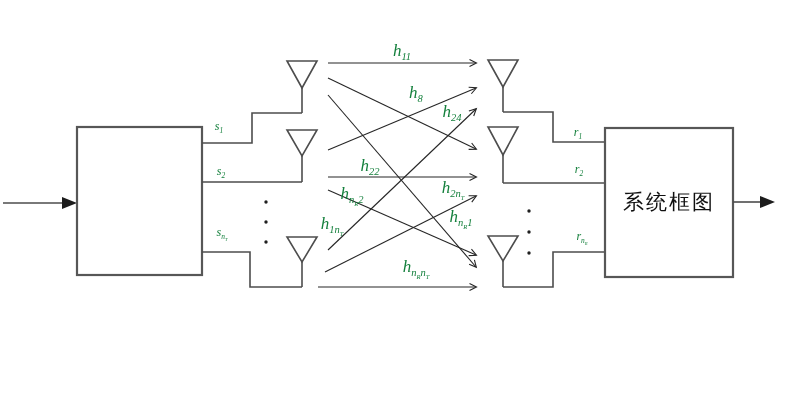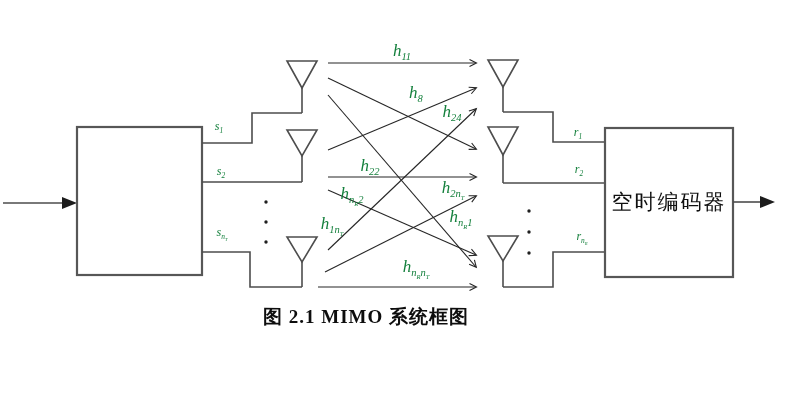--- a/index.html
+++ b/index.html
@@ -100,35 +100,34 @@
     </g>
 
     <rect x="605" y="128" width="128" height="149" fill="#ffffff" stroke="#575757" stroke-width="2.2"></rect>
 
     <g>
       <line x1="733" y1="202" x2="761" y2="202" stroke="#4d4d4d" stroke-width="1.6"></line>
       <polygon points="760,196 775,202 760,208" fill="#1c1c1c"></polygon>
     </g>
   </svg>
 
-  <div class="lbl cjk" style="left:669px;top:202px;">空时编码器</div>
+  <div class="lbl cjk" style="left:669px;top:202px;">系统框图</div>
 
   <div class="lbl sig" style="left:219px;top:126px;">s<sub>1</sub></div>
   <div class="lbl sig" style="left:221px;top:171px;text-align:right;">s<sub>2</sub></div>
   <div class="lbl sig" style="left:222px;top:233px;">s<sub>n<sub>T</sub></sub></div>
 
   <div class="lbl sig" style="left:578px;top:132px;">r<sub>1</sub></div>
   <div class="lbl sig" style="left:579px;top:169px;">r<sub>2</sub></div>
   <div class="lbl sig" style="left:582px;top:237px;">r<sub>n<sub>R</sub></sub></div>
 
   <div class="lbl math" style="left:402px;top:50px;">h<sub>11</sub></div>
   <div class="lbl math" style="left:416px;top:92px;">h<sub>8</sub></div>
   <div class="lbl math" style="left:452px;top:111px;">h<sub>24</sub></div>
   <div class="lbl math" style="left:370px;top:165px;">h<sub>22</sub></div>
   <div class="lbl math" style="left:453px;top:189px;">h<sub>2n<sub>T</sub></sub></div>
   <div class="lbl math" style="left:352px;top:195px;">h<sub>n<sub>R</sub>2</sub></div>
   <div class="lbl math" style="left:332px;top:225px;">h<sub>1n<sub>T</sub></sub></div>
   <div class="lbl math" style="left:461px;top:218px;">h<sub>n<sub>R</sub>1</sub></div>
   <div class="lbl math" style="left:416px;top:268px;">h<sub>n<sub>R</sub>n<sub>T</sub></sub></div>
 
-  <div class="lbl caption" style="left:366px;top:316px;">图 2.1 MIMO 系统框图</div>
 
 </div>
 
 </body></html>

